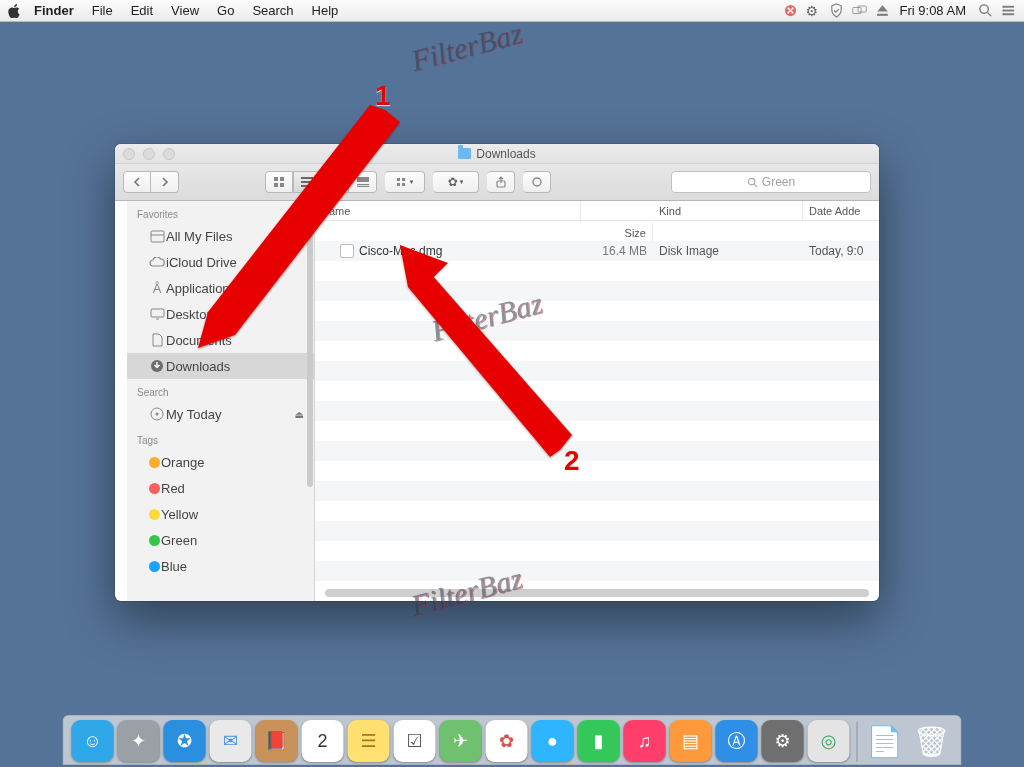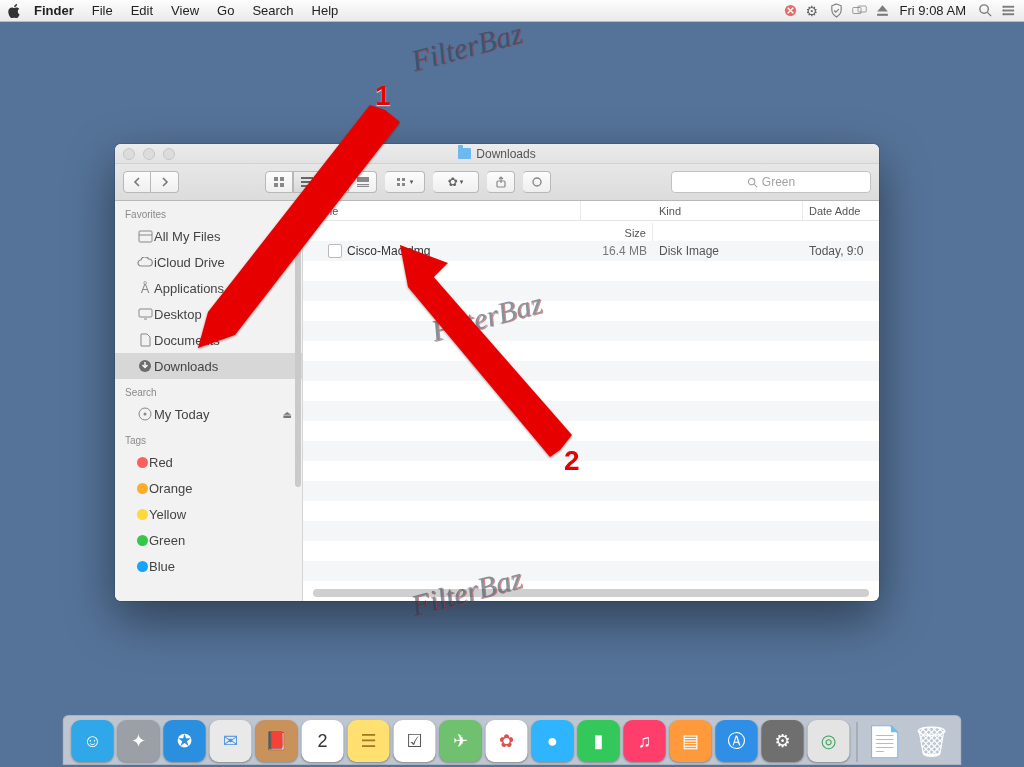--- a/index.html
+++ b/index.html
@@ -31,21 +31,21 @@
 .tool-group .tool-btn:first-child { border-radius: 4px 0 0 4px; }
 .tool-group .tool-btn:last-child { border-radius: 0 4px 4px 0; border-left: none; }
 .tool-group.single .tool-btn { border-radius: 4px; }
 .tool-btn.active { background: linear-gradient(#ededed,#d8d8d8); }
 .tool-btn .chev { font-size: 7px; margin-left: 2px; }
 .toolbar .grow { flex: 1; }
 .search-field { width: 200px; height: 22px; border-radius: 4px; background: #fff; border: 1px solid #c2c2c2; display: flex; align-items: center; justify-content: center; font-size: 12px; color: #a3a3a3; }
 .search-field .mag { margin-right: 4px; }
 
 
-.body { flex: 1; display: flex; min-height: 0; }
+.body { flex: 1; display: flex; min-height: 0; padding-left: 12px; }
 .sidebar { width: 188px; background: #f2f2f2; border-right: 1px solid #d4d4d4; overflow-y: auto; font-size: 13px; color: #444; position: relative; }
 .sidebar-inner { padding-bottom: 4px; }
 .side-header { font-size: 10px; text-transform: none; color: #8a8a8a; padding: 8px 10px 3px; font-weight: 500; }
 .side-item { display: flex; align-items: center; height: 26px; padding: 0 10px 0 22px; gap: 1px; cursor: default; position: relative; }
 .side-item.selected { background: #d7d7d7; }
 .side-item .ico { width: 16px; height: 14px; color: #777; display: flex; align-items: center; justify-content: center; font-size: 13px; }
 .side-item .eject { position: absolute; right: 10px; font-size: 10px; color: #777; }
 .tag-dot { width: 11px; height: 11px; border-radius: 50%; }
 .sidebar-scrollbar { position: absolute; right: 1px; top: 6px; width: 6px; height: 280px; background: #cacaca; border-radius: 3px; }
 
@@ -309,26 +309,26 @@
                 <circle cx="7" cy="7" r="6" fill="none" stroke="#888"></circle>
                 <circle cx="7" cy="7" r="1.5" fill="#888"></circle>
               </svg>
             </span>
           <span>My Today</span>
           <span class="eject">⏏</span>
         </div>
 
         <div class="side-header">Tags</div>
         <div class="side-item">
+            <span class="tag-dot" style="background:#fdad2a"></span>
+            <span>Orange</span>
+          </div>
+        <div class="side-item">
             <span class="tag-dot" style="background:#fc605c"></span>
             <span>Red</span>
-          </div>
-        <div class="side-item">
-            <span class="tag-dot" style="background:#fdad2a"></span>
-            <span>Orange</span>
           </div>
         <div class="side-item">
             <span class="tag-dot" style="background:#fdd93a"></span>
             <span>Yellow</span>
           </div>
         <div class="side-item">
             <span class="tag-dot" style="background:#34c84a"></span>
             <span>Green</span>
           </div>
         <div class="side-item">

